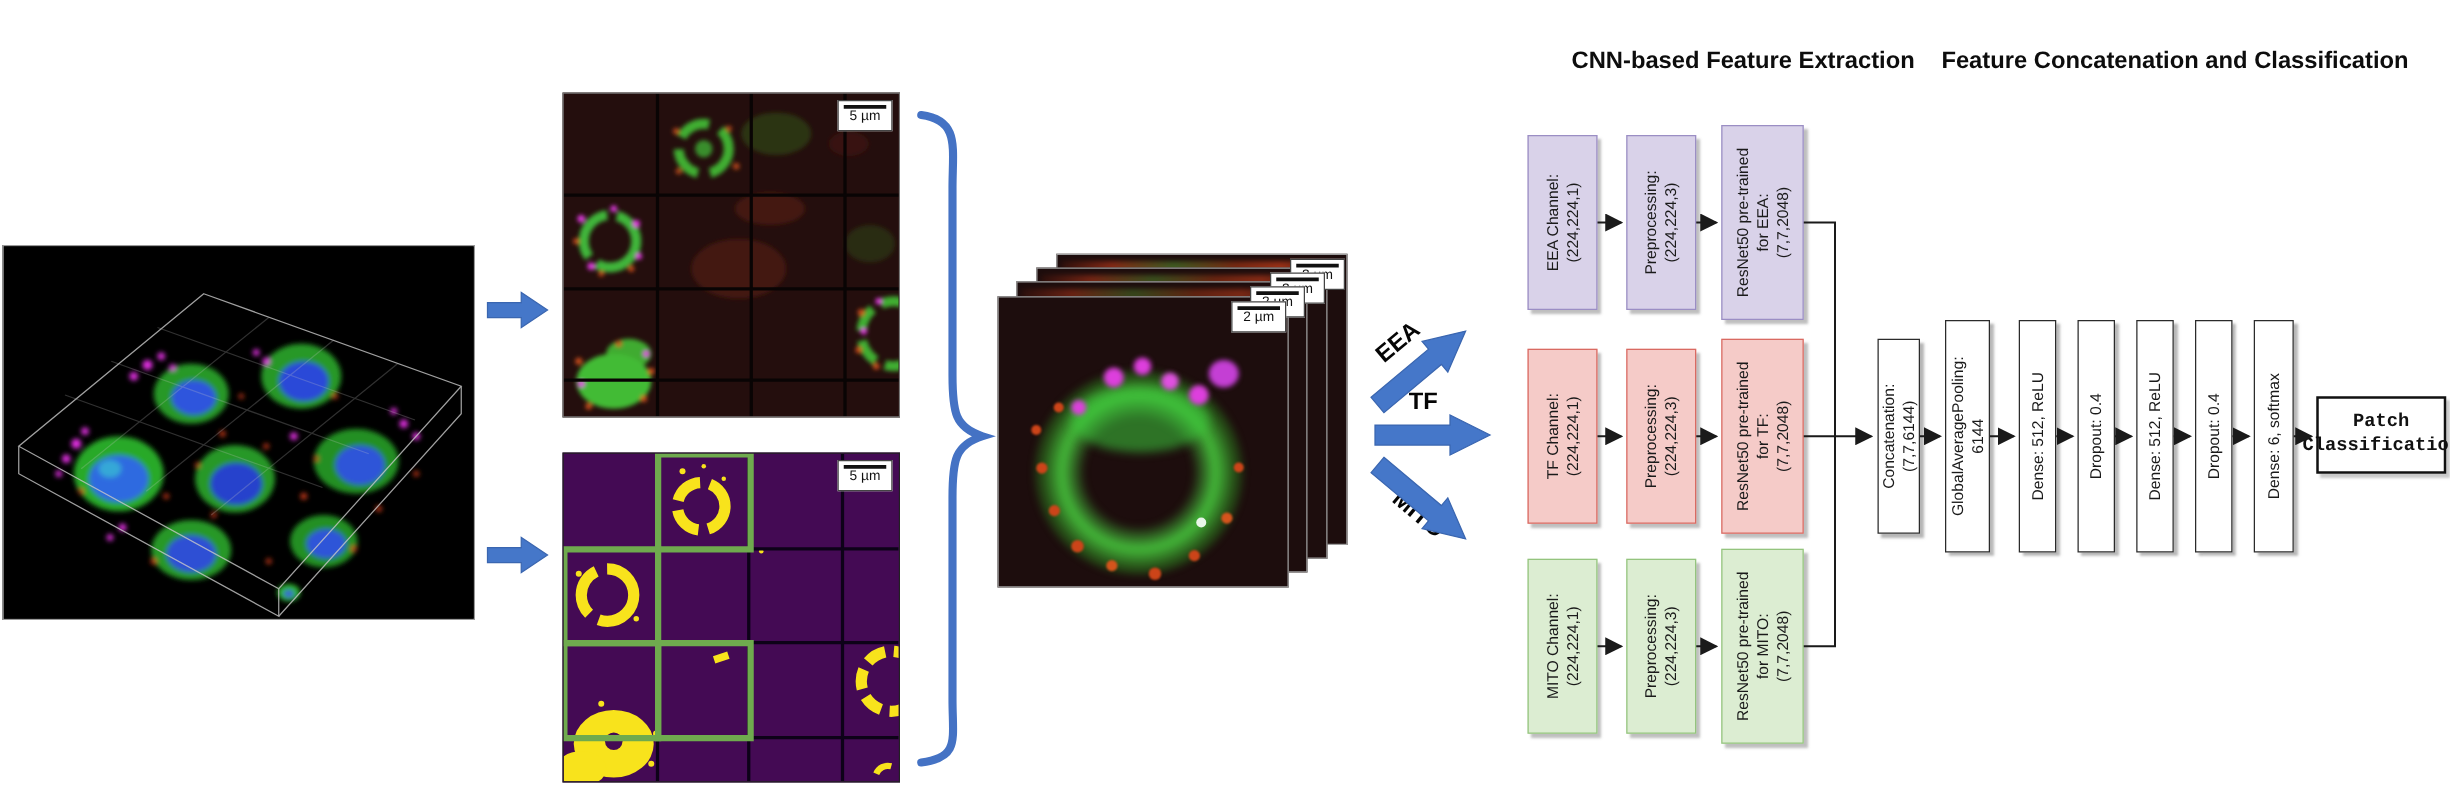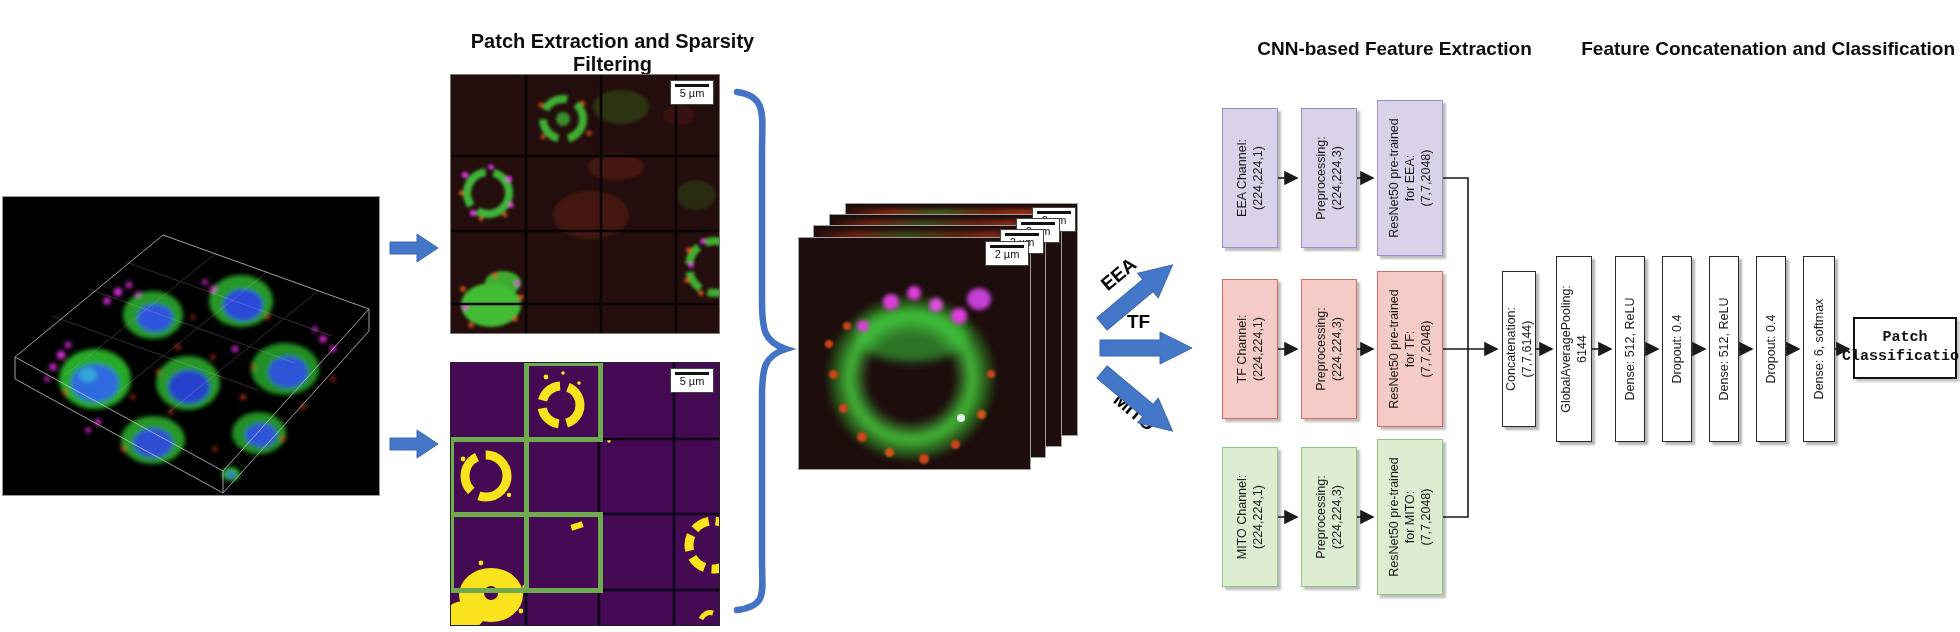--- a/index.html
+++ b/index.html
@@ -45,23 +45,22 @@
   
   .fanlabel{position:absolute;font-weight:bold;font-size:19px;color:#050505;}
 
   svg.overlay{position:absolute;left:0;top:0;z-index:4;pointer-events:none;}
 </style>
 </head>
 <body>
 
 <div class="stage">
 
-  <div class="title t20" style="left:435px;top:30px;width:355px;">Patch Extraction and Sparsity Filtering</div>
   <div class="title t19" style="left:1212px;top:38px;width:365px;">CNN-based Feature Extraction</div>
-  <div class="title t19" style="left:1525px;top:38px;width:430px;text-align:right;">Feature Concatenation and Classification</div>
+  <div class="title t19" style="left:1525px;top:38px;width:430px;">Feature Concatenation and Classification</div>
 
   <div class="fig confocal">
     <svg width="376" height="298" viewBox="0 0 376 298">
       <rect x="0" y="0" width="376" height="298" fill="#000"></rect>
       <g filter="url(#cb)">
         <defs>
             <filter id="cb" x="-20%" y="-20%" width="140%" height="140%">
               <feGaussianBlur stdDeviation="2.2"></feGaussianBlur>
             </filter>
           </defs>

